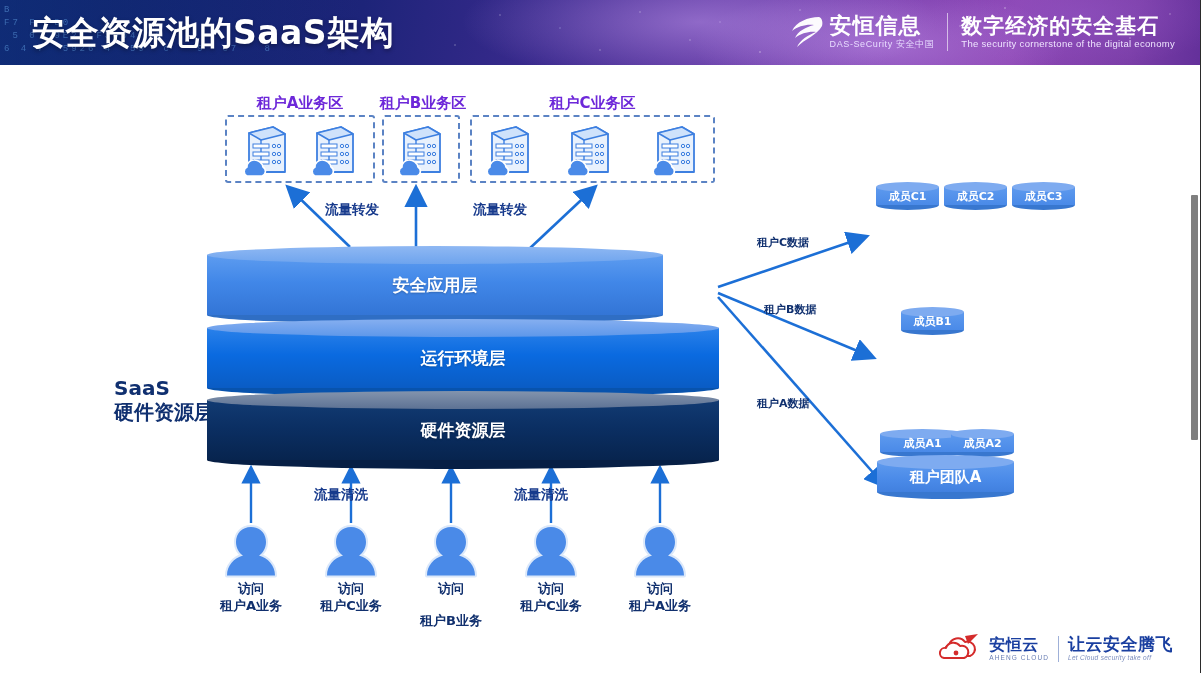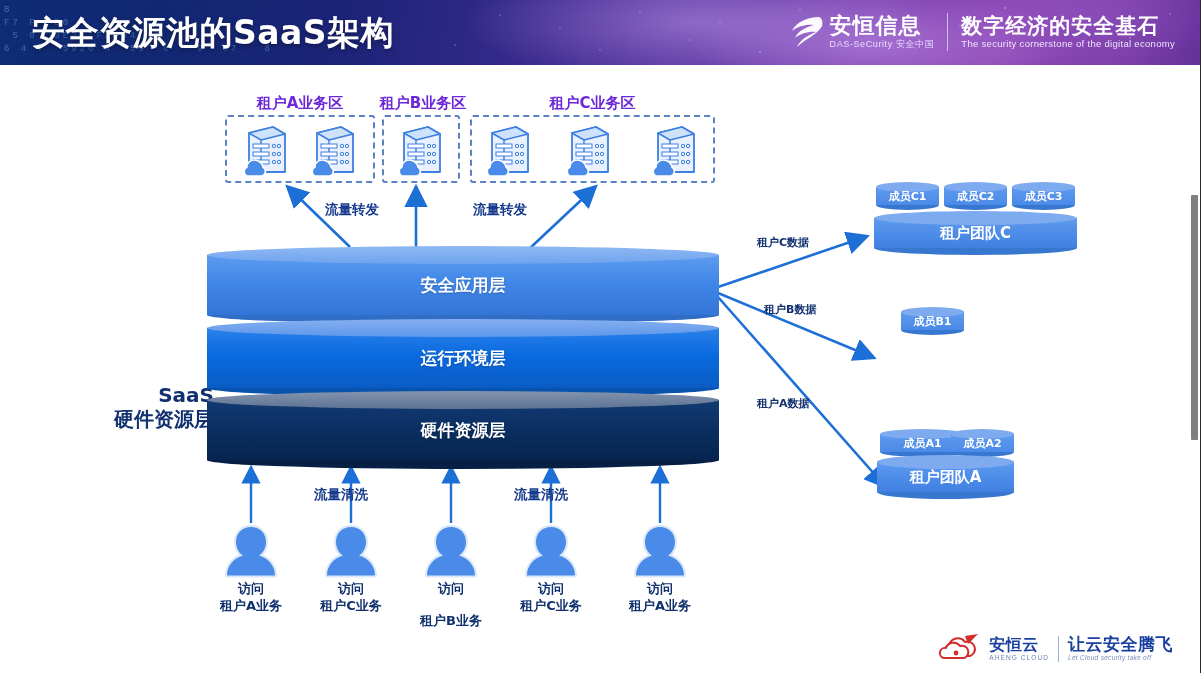--- a/index.html
+++ b/index.html
@@ -101,22 +101,22 @@
   .mcyl .bot { position:absolute; left:0; right:0; bottom:0; height:10px; border-radius:50%; }
   .mcyl .lbl { position:absolute; left:0; right:0; top:50%; transform:translateY(-50%);
                text-align:center; color:#fff; font-weight:bold; font-size:11px; z-index:5;
                font-family:"DejaVu Sans","Liberation Sans",sans-serif; }
 
   .flow-label { position:absolute; font-size:13.5px; font-weight:bold; color:#173a8c;
                 font-family:"DejaVu Sans","Liberation Sans",sans-serif; white-space:nowrap; }
   .data-label { position:absolute; font-size:11px; font-weight:bold; color:#10306f;
                 font-family:"DejaVu Sans","Liberation Sans",sans-serif; white-space:nowrap; }
 
-  .saas-tag { position:absolute; left:114px; top:318px; font-size:20px; font-weight:bold;
-              color:#103070; line-height:24px; font-family:"DejaVu Sans","Liberation Sans",sans-serif;text-align:right; }
+  .saas-tag { position:absolute; left:114px; top:311px; font-size:20px; font-weight:bold;
+              color:#103070; line-height:24px; font-family:"DejaVu Sans","Liberation Sans",sans-serif; }
 
   .user { position:absolute; width:70px; }
   .user-cap { position:absolute; left:0; width:70px; text-align:center;
               font-size:13px; font-weight:bold; color:#11306e; line-height:16px;
               font-family:"DejaVu Sans","Liberation Sans",sans-serif; white-space:nowrap; }
 
   .srv { position:absolute; }
 
   
   .footlogo { position:absolute; right:28px; bottom:11px; display:flex; align-items:flex-end; height:34px; }
@@ -294,21 +294,21 @@
     </div>
 
     <div class="flow-label" style="left:325px; top:136px;">流量转发</div>
     <div class="flow-label" style="left:473px; top:136px;">流量转发</div>
 
     <div class="saas-tag">
       <div>SaaS</div>
       <div>硬件资源层</div>
     </div>
 
-    <div class="cyl" style="left:207px; top:181px; width:512px; height:78px;">
+    <div class="cyl" style="left:207px; top:181px; width:456px; height:78px;">
       <div class="bot" style="background:#2f6ec4;"></div>
       <div class="body" style="background:linear-gradient(180deg,#5d9cf0 0%,#4187E8 45%,#3375d6 100%);"></div>
       <div class="top" style="background:linear-gradient(180deg,#8fb8f3,#6ea4ee);"></div>
       <div class="lbl">安全应用层</div>
     </div>
 
     <div class="cyl" style="left:207px; top:254px; width:512px; height:78px;">
       <div class="bot" style="background:#0853ad;"></div>
       <div class="body" style="background:linear-gradient(180deg,#2a81ea 0%,#0a6ae0 45%,#0a5cc4 100%);"></div>
       <div class="top" style="background:linear-gradient(180deg,#86aff0,#5d97ea);"></div>
@@ -336,26 +336,20 @@
       <div class="bot" style="background:#3877cf;"></div>
       <div class="body" style="background:linear-gradient(180deg,#5e9aee,#4a8ae8);"></div>
       <div class="top" style="background:#7eabf0;"></div>
       <div class="lbl">成员C2</div>
     </div>
     <div class="mcyl" style="left:1012px; top:117px; width:63px; height:28px;">
       <div class="bot" style="background:#3877cf;"></div>
       <div class="body" style="background:linear-gradient(180deg,#5e9aee,#4a8ae8);"></div>
       <div class="top" style="background:#7eabf0;"></div>
       <div class="lbl">成员C3</div>
-    </div>
-    <div class="tcyl" style="left:874px; top:146px; width:203px; height:44px;">
-      <div class="bot" style="background:#3877cf;"></div>
-      <div class="body" style="background:linear-gradient(180deg,#5e9aee,#4a8ae8 60%,#4180df);"></div>
-      <div class="top" style="background:#7eabf0;"></div>
-      <div class="lbl">租户团队C</div>
     </div>
 
     <div class="mcyl" style="left:901px; top:242px; width:63px; height:28px;">
       <div class="bot" style="background:#3877cf;"></div>
       <div class="body" style="background:linear-gradient(180deg,#5e9aee,#4a8ae8);"></div>
       <div class="top" style="background:#7eabf0;"></div>
       <div class="lbl">成员B1</div>
     </div>
 
     <div class="mcyl" style="left:880px; top:364px; width:85px; height:28px;">

